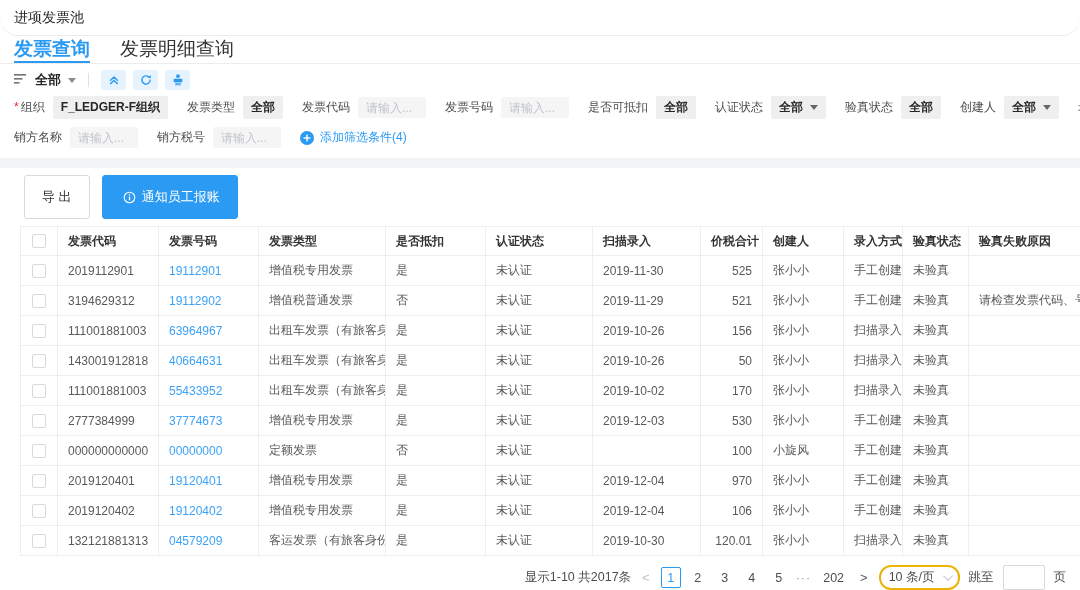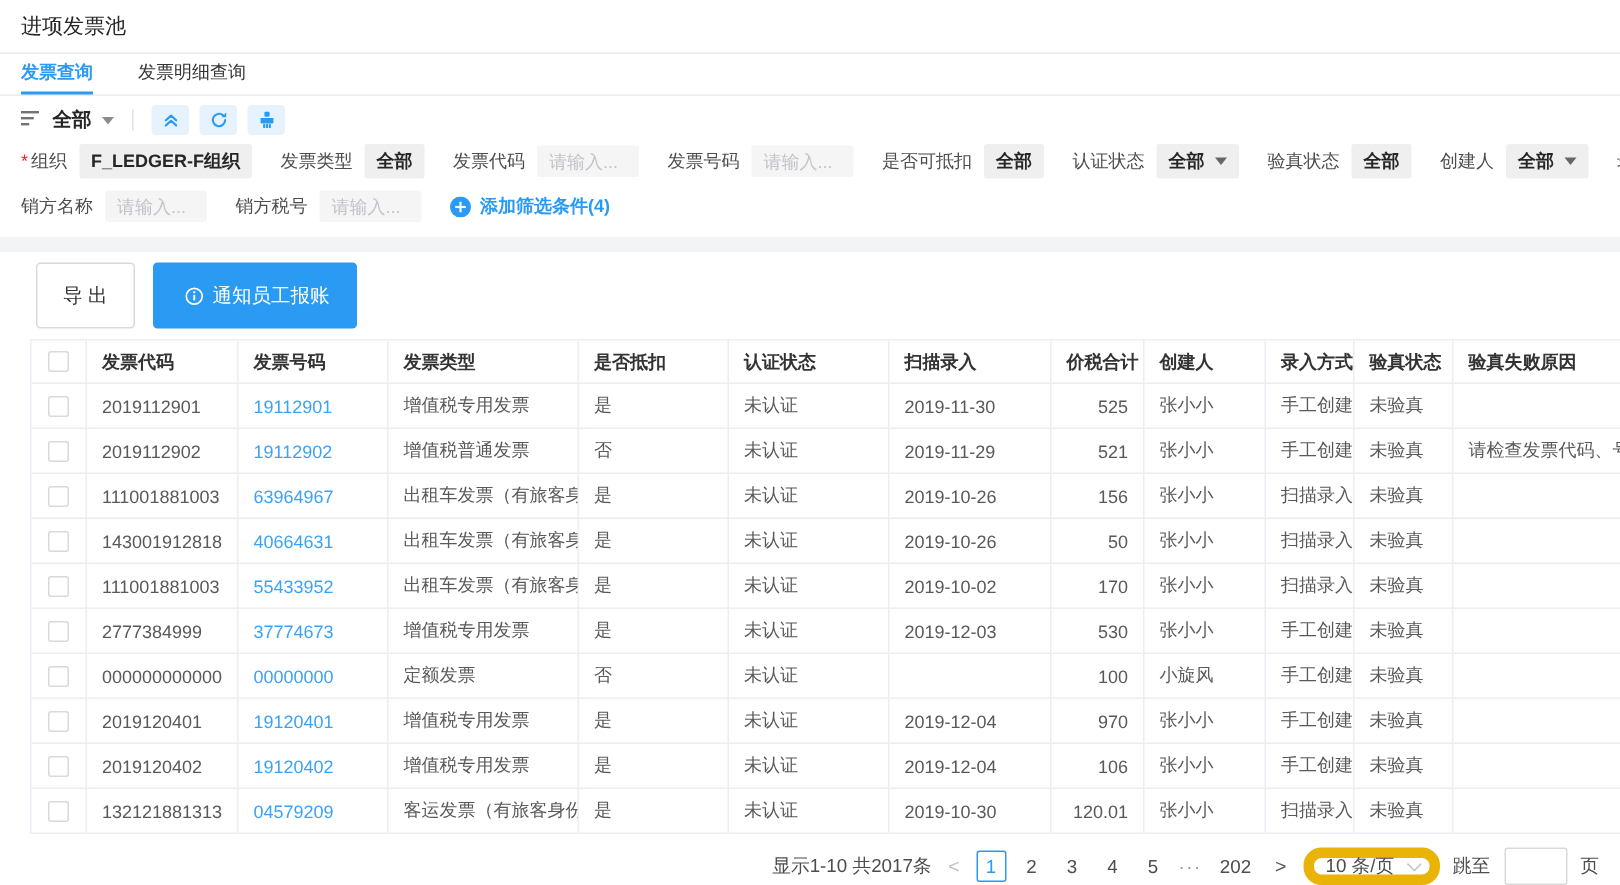--- a/index.html
+++ b/index.html
@@ -3,25 +3,25 @@
 <meta charset="utf-8">
 <style>
   * { box-sizing: border-box; }
   html,body { margin:0; padding:0; }
   body {
     width:1080px; height:590px; background:#fff; overflow:hidden;
     font-family:"Liberation Sans","DejaVu Sans",sans-serif; font-size:12px; color:#333;
   }
   
   .page-header { height:36px; display:flex; align-items:center; padding:12px 14px;
-    border-bottom:1px solid #ececec; font-size:14px; color:#262626; }
+    border-bottom:1px solid #ececec; font-size:14px; color:#262626;border-radius:18px; }
   
   .tabs { height:28px; display:flex; align-items:stretch; gap:30px; padding:0 14px;
     border-bottom:1px solid #ececec; }
-  .tab { display:flex; align-items:center; font-size:12px; color:#333; cursor:pointer;
+  .tab { display:flex; align-items:center; font-size:19px; color:#333; cursor:pointer;
     border-bottom:2px solid transparent; }
   .tab.active { color:#2b9af3; font-weight:bold; border-bottom-color:#2b9af3; }
   
   .filter-toolbar { height:32px; display:flex; align-items:center; padding:0 14px; gap:7px; }
   .preset { display:flex; align-items:center; gap:5px; font-weight:bold; font-size:13px; color:#262626; cursor:pointer; }
   .caret-down { width:0; height:0; border-left:4px solid transparent; border-right:4px solid transparent;
     border-top:5px solid #8c8c8c; display:inline-block; margin-left:2px; }
   .v-divider { width:1px; height:14px; background:#e3e3e3; margin:0 5px; }
   .icon-btn { width:25px; height:20px; border-radius:3px; background:#e6f2fd; display:flex;
     align-items:center; justify-content:center; cursor:pointer; }
@@ -30,21 +30,21 @@
   .filter-row { display:flex; align-items:center; flex-wrap:nowrap; margin-bottom:8px; }
   .field { display:flex; align-items:center; margin-right:19px; white-space:nowrap; }
   .flabel { color:#4d4d4d; margin-right:8px; }
   .req { color:#f5222d; margin-right:2px; }
   .chip { background:#efefef; color:#262626; font-weight:bold; border-radius:2px;
     padding:3px 8px; display:inline-flex; align-items:center; gap:5px; cursor:pointer;text-align:right; }
   .chip .caret-down { border-top-color:#666; }
   .finput { width:68px; height:21px; background:#f5f5f5; border:none; border-radius:2px;
     padding:0 8px; font-size:12px; color:#333; font-family:inherit; }
   .finput::placeholder { color:#c0c4cc; }
-  .add-cond { display:flex; align-items:center; gap:6px; color:#2b9af3; font-weight:bold; cursor:pointer; }
+  .add-cond { display:flex; align-items:center; gap:6px; color:#2b9af3; font-weight:normal; cursor:pointer; }
   
   .band { height:10px; background:#f2f4f7; }
   
   .actions { display:flex; align-items:center; gap:12px; padding:7px 14px 7px 24px; }
   .btn { height:44px; border-radius:3px; font-size:13px; display:inline-flex; align-items:center;
     justify-content:center; padding:0 17px; cursor:pointer; font-family:inherit; }
   .btn-default { background:#fff; border:1px solid #d9d9d9; color:#333; }
   .btn-primary { background:#2b9af3; border:1px solid #2b9af3; color:#fff; gap:6px;padding-left:20px; }
   .btn-disabled { background:#f7f7f7; border:1px solid #ececec; color:#c3c7cd; cursor:not-allowed; }
   
@@ -61,21 +61,21 @@
     background:#fff; display:inline-block; vertical-align:middle; cursor:pointer; }
   
   .pagination { display:flex; justify-content:flex-end; align-items:center; gap:9px;
     padding:9px 14px 0 0; color:#4d4d4d; font-size:12.5px; }
   .pg-arrow { color:#bfbfbf; font-size:13px; padding:0 2px; cursor:pointer; }
   .pg-arrow.enabled { color:#595959; }
   .pg-page { min-width:20px; height:21px; display:inline-flex; align-items:center; justify-content:center;
     padding:0 4px; cursor:pointer; border:1px solid transparent; border-radius:2px; }
   .pg-page.active { border-color:#2b9af3; color:#2b9af3; }
   .pg-ellipsis { color:#999; letter-spacing:1px; }
-  .pg-size { height:25px; border:7px solid #eab308; border-radius:12px; display:inline-flex;
+  .pg-size { height:25px; border:2px solid #eab308; border-radius:12px; display:inline-flex;
     align-items:center; gap:8px; padding:0 8px; cursor:pointer; color:#4d4d4d; }
   .chev-down { width:7px; height:7px; border-right:1.4px solid #c0c4cc; border-bottom:1.4px solid #c0c4cc;
     transform:rotate(45deg) translateY(-2px); display:inline-block; }
   .pg-jump-input { width:42px; height:25px; border:1px solid #d9d9d9; border-radius:2px; padding:0 6px;
     font-family:inherit; font-size:12px; }
 </style>
 </head>
 <body>
 
 <div class="page-header">
@@ -245,21 +245,21 @@
           <td>未认证</td>
           <td>2019-11-30</td>
           <td class="amount">525</td>
           <td>张小小</td>
           <td>手工创建</td>
           <td>未验真</td>
           <td></td>
         </tr>
         <tr>
           <td><span class="checkbox"></span></td>
-          <td>2019112902</td>
+          <td>3194629312</td>
           <td class="link">19112902</td>
           <td>增值税普通发票</td>
           <td>否</td>
           <td>未认证</td>
           <td>2019-11-29</td>
           <td class="amount">521</td>
           <td>张小小</td>
           <td>手工创建</td>
           <td>未验真</td>
           <td>请检查发票代码、号</td>

